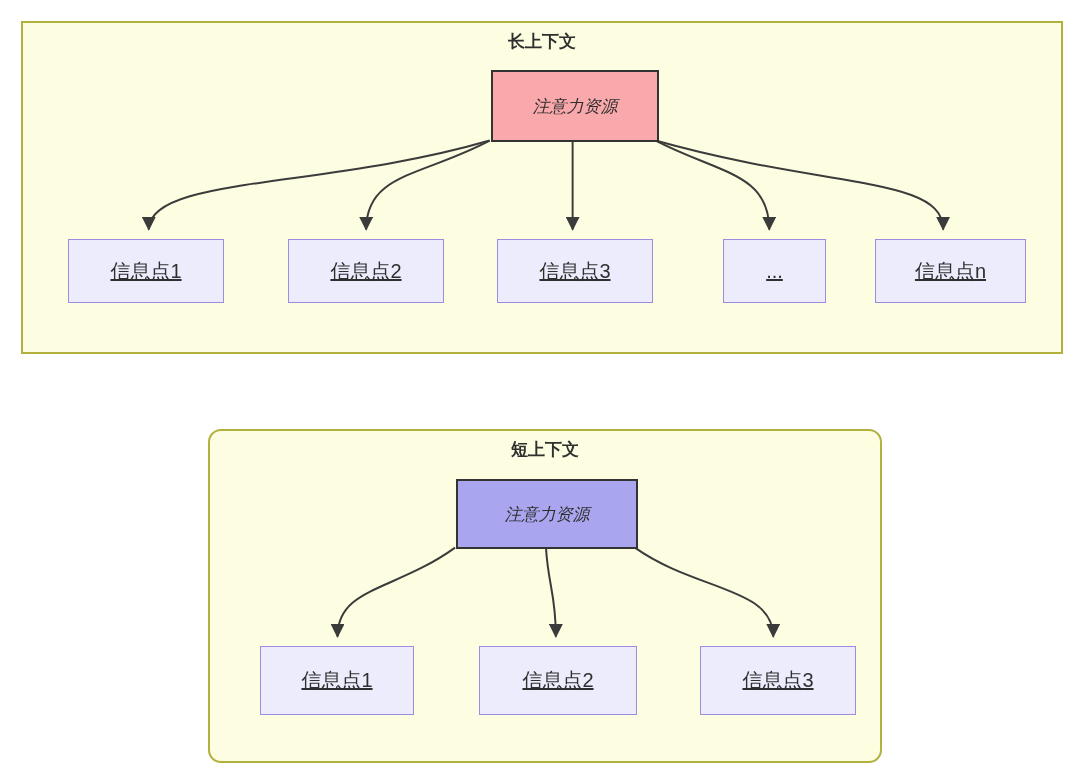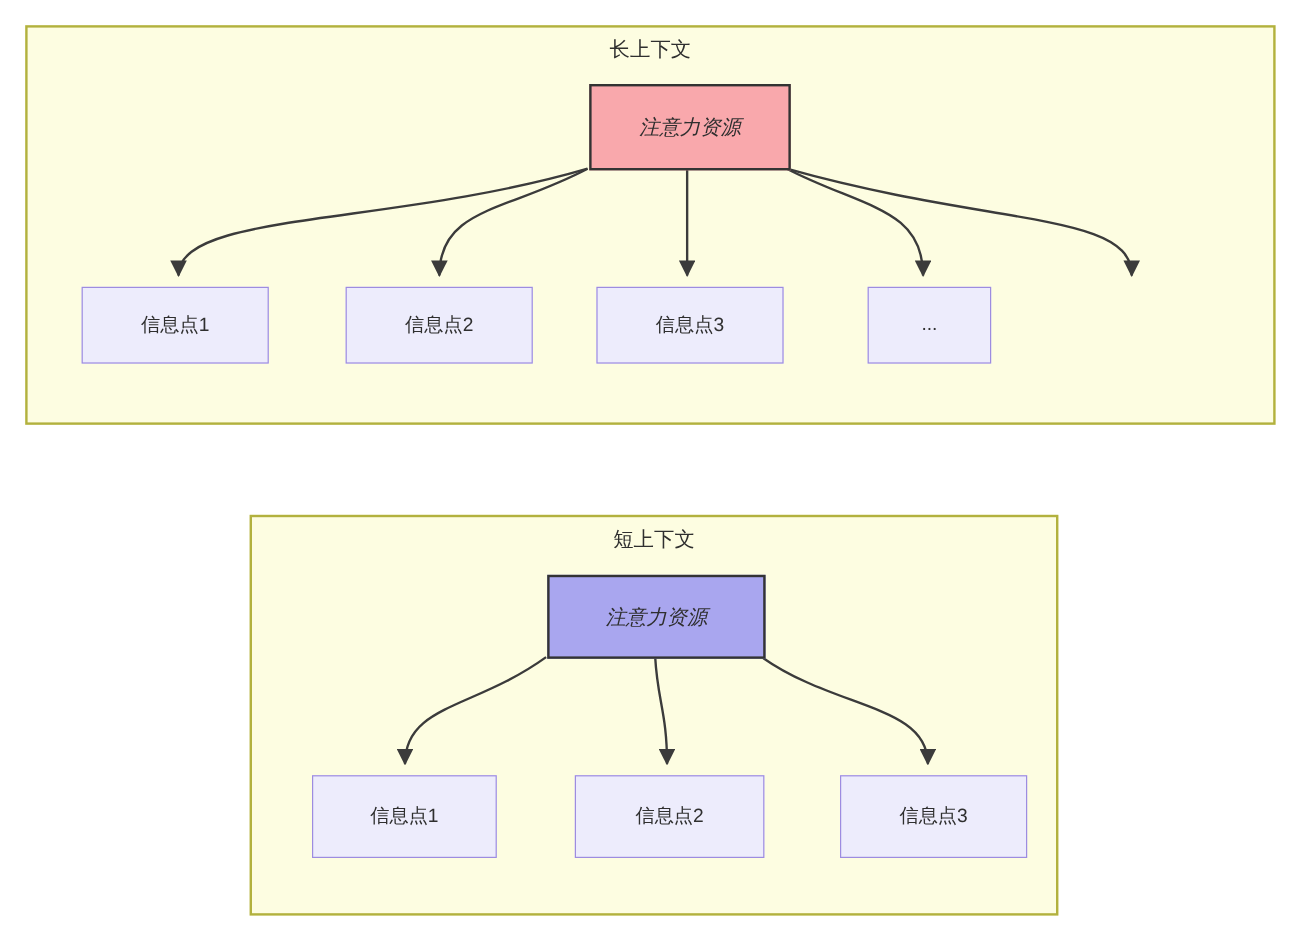--- a/index.html
+++ b/index.html
@@ -5,36 +5,36 @@
   html,body { margin:0; padding:0; background:#ffffff; }
   .canvas {
     position:relative; width:1080px; height:774px; background:#ffffff;
     font-family:"Liberation Sans", sans-serif; overflow:hidden;
   }
   .panel {
     position:absolute; background:var(--panel-bg); border:2px solid var(--panel-border);
     box-sizing:border-box;
   }
   .panel-long  { left:21px;  top:21px;  width:1042px; height:333px; }
-  .panel-short { left:208px; top:429px; width:674px;  height:334px; }
+  .panel-short { left:208px; top:429px; width:674px;  height:334px;border-radius:13px; }
   .panel-title {
     position:absolute; top:7px; left:0; right:0; text-align:center;
-    font-size:17px; font-weight:400; color:var(--text);
+    font-size:17px; font-weight:700; color:var(--text);
   }
   .hub {
     position:absolute; display:flex; align-items:center; justify-content:center;
     font-size:17px; color:var(--text); border:2.5px solid var(--hub-border);
     box-sizing:border-box; z-index:2;font-style:italic;
   }
   .hub-pink   { left:468px; top:47px; width:168px; height:72px; background:var(--hub-pink); }
   .hub-purple { left:246px; top:48px; width:182px; height:70px; background:var(--hub-purple); }
   .child {
     position:absolute; display:flex; align-items:center; justify-content:center;
     background:var(--child-bg); border:1.5px solid var(--child-border);
-    box-sizing:border-box; font-size:16px; color:var(--text); z-index:2;
+    box-sizing:border-box; font-size:20px; color:var(--text); z-index:2;text-decoration:underline;
   }
   .panel-long  .child { top:216px; height:64px; }
   .panel-short .child { top:215px; height:69px; }
   .arrows { position:absolute; left:0; top:0; width:100%; height:100%; pointer-events:none; z-index:1; }
   .arrow { fill:none; stroke:var(--line); stroke-width:2; }
   .arrow-head-shape { fill:var(--line); }
 </style>
 </head>
 <body>
 
@@ -52,20 +52,21 @@
       <path class="arrow" marker-end="url(#ah)" d="M552,119 L552,209"></path>
       <path class="arrow" marker-end="url(#ah)" d="M636,119 C700,152 751,152 751,209"></path>
       <path class="arrow" marker-end="url(#ah)" d="M636,119 C810,168 927,155 927,209"></path>
     </svg>
     <div class="panel-title">长上下文</div>
     <div class="hub hub-pink">注意力资源</div>
     <div class="child" style="left:45px;  width:156px;">信息点1</div>
     <div class="child" style="left:265px; width:156px;">信息点2</div>
     <div class="child" style="left:474px; width:156px;">信息点3</div>
     <div class="child" style="left:700px; width:103px;">...</div>
+    <div class="child" style="left:852px; width:151px;">信息点n</div>
   </section>
 
   <section class="panel panel-short">
     <svg class="arrows" viewBox="0 0 674 334">
       <path class="arrow" marker-end="url(#ah)" d="M246,118 C185,162 127,158 127,208"></path>
       <path class="arrow" marker-end="url(#ah)" d="M338,118 C340,155 348,165 348,208"></path>
       <path class="arrow" marker-end="url(#ah)" d="M428,118 C490,162 568,158 568,208"></path>
     </svg>
     <div class="panel-title">短上下文</div>
     <div class="hub hub-purple">注意力资源</div>

